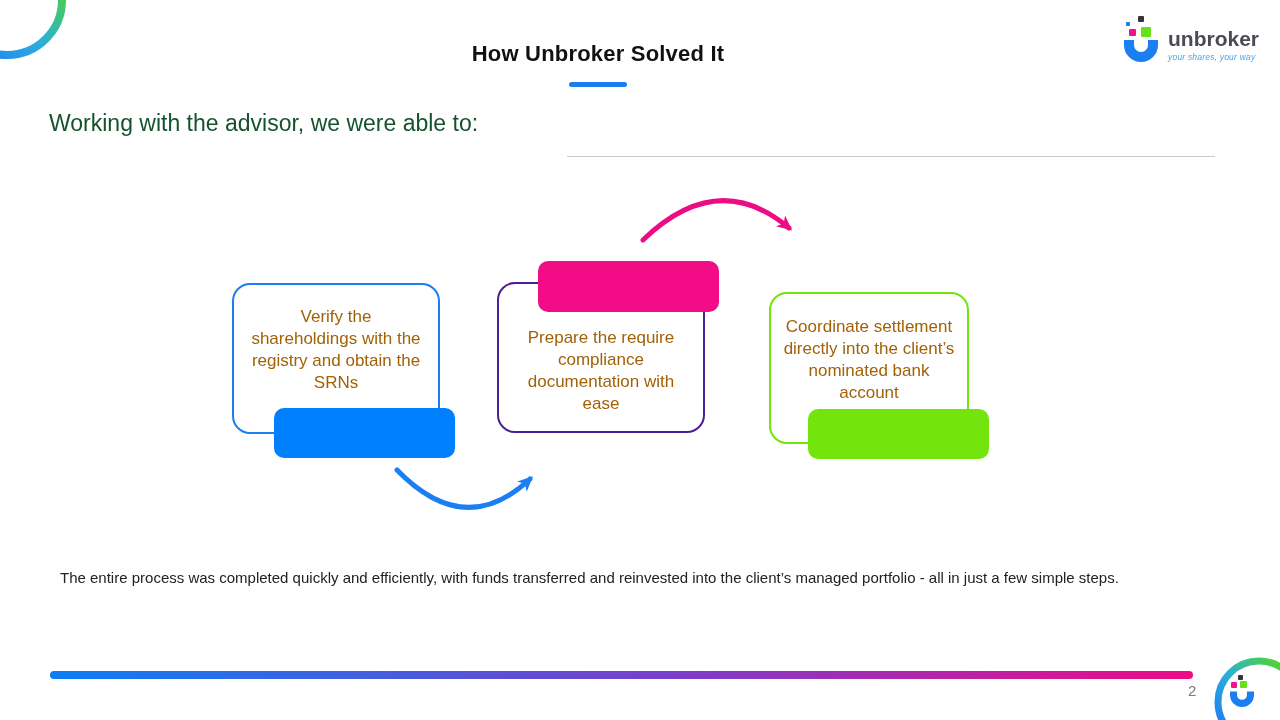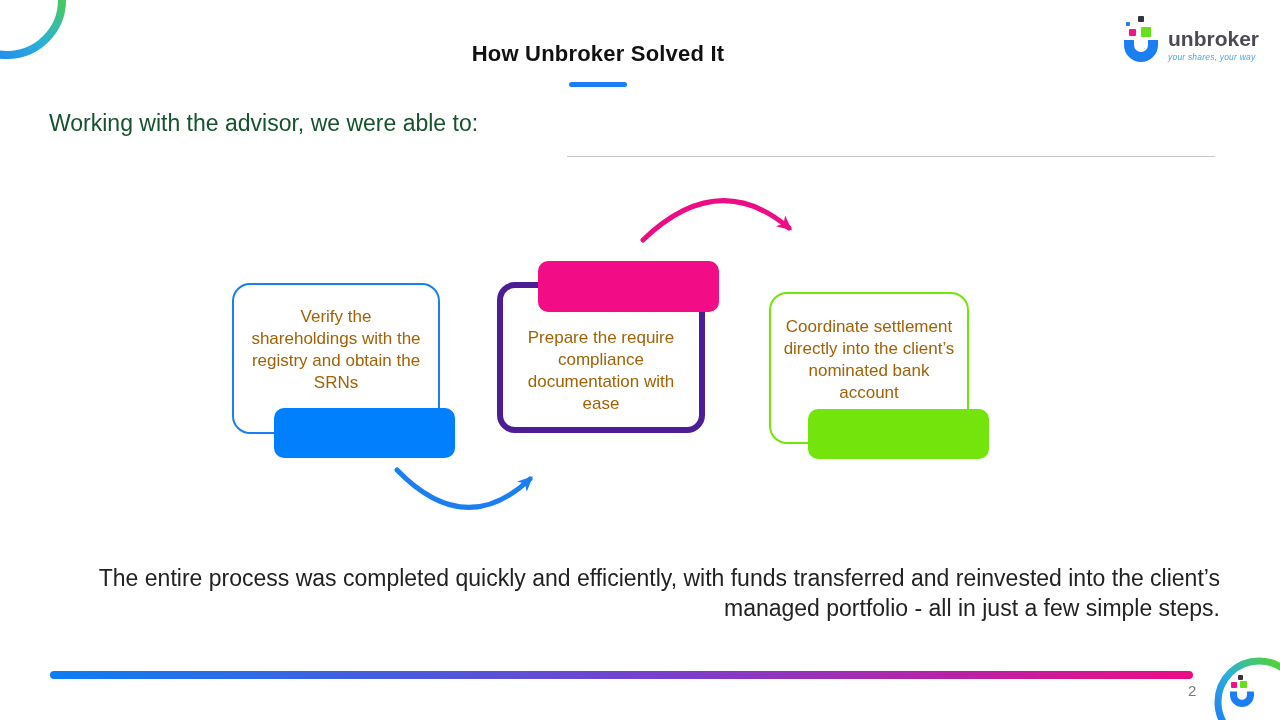--- a/index.html
+++ b/index.html
@@ -35,33 +35,33 @@
   .intro-text{position:absolute;left:49px;top:110px;font-size:23px;color:#14532d;}
   .intro-divider{position:absolute;left:567px;top:156px;width:648px;height:1px;background:#c9c9c9;}
   
   .arrows-svg{position:absolute;left:0;top:0;pointer-events:none;}
   .step-card{
     position:absolute;background:#fff;border-radius:18px;
     display:flex;align-items:center;justify-content:center;text-align:center;
     font-size:17px;line-height:22px;color:#a16207;
   }
   .step-1{left:232px;top:283px;width:208px;height:151px;border:2px solid #1b7ff2;padding-bottom:18px;box-sizing:border-box;}
-  .step-2{left:497px;top:282px;width:208px;height:151px;border:6px solid #4c1d95;padding-top:26px;box-sizing:border-box;}
+  .step-2{left:497px;top:282px;width:208px;height:151px;border:2px solid #4c1d95;padding-top:26px;box-sizing:border-box;}
   .step-3{left:769px;top:292px;width:200px;height:152px;border:2px solid #74e40d;padding-bottom:16px;box-sizing:border-box;}
   .step-1 .step-label{max-width:178px;}
   .step-2 .step-label{max-width:172px;}
   .step-3 .step-label{max-width:178px;}
   .step-tab{position:absolute;width:181px;height:50px;border-radius:10px;}
   .tab-blue{left:274px;top:408px;background:#0080fd;}
   .tab-pink{left:538px;top:261px;height:51px;background:#f20c86;}
   .tab-green{left:808px;top:409px;background:#74e40d;}
   
   .summary-text{
     position:absolute;left:60px;top:563px;width:1160px;
-    font-size:23px;line-height:30px;text-align:right;color:#222;
+    font-size:15px;line-height:30px;text-align:left;color:#222;
   }
   
   .footer-bar{
     position:absolute;left:50px;top:671px;width:1143px;height:8px;border-radius:4px;
     background:linear-gradient(to right,#0b7ef4 0%,#7b3ecb 55%,#ee0b86 100%);
   }
   .page-number{position:absolute;left:1188px;top:682px;font-size:15px;color:#7a7a7a;}
   .mini-logo{position:absolute;left:1230px;top:672px;width:30px;height:46px;}
   .mini-logo .sq-dark{left:8px;top:3px;width:5px;height:5px;}
   .mini-logo .sq-pink{left:1px;top:10px;width:6px;height:6px;}

